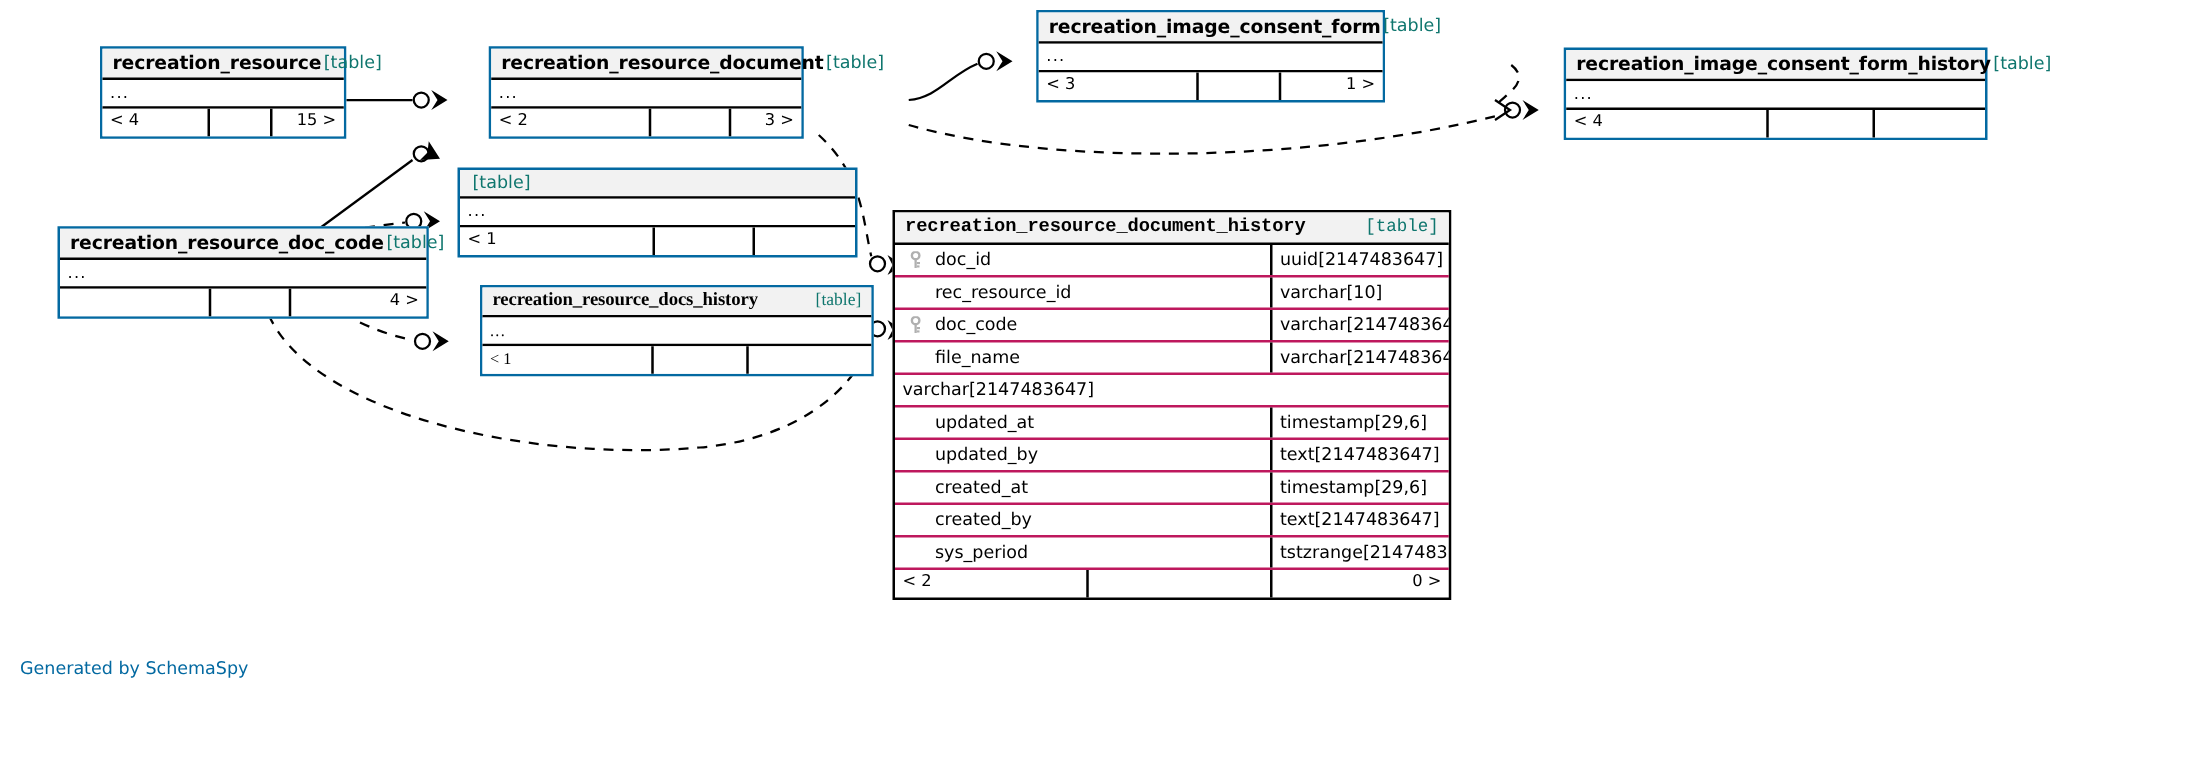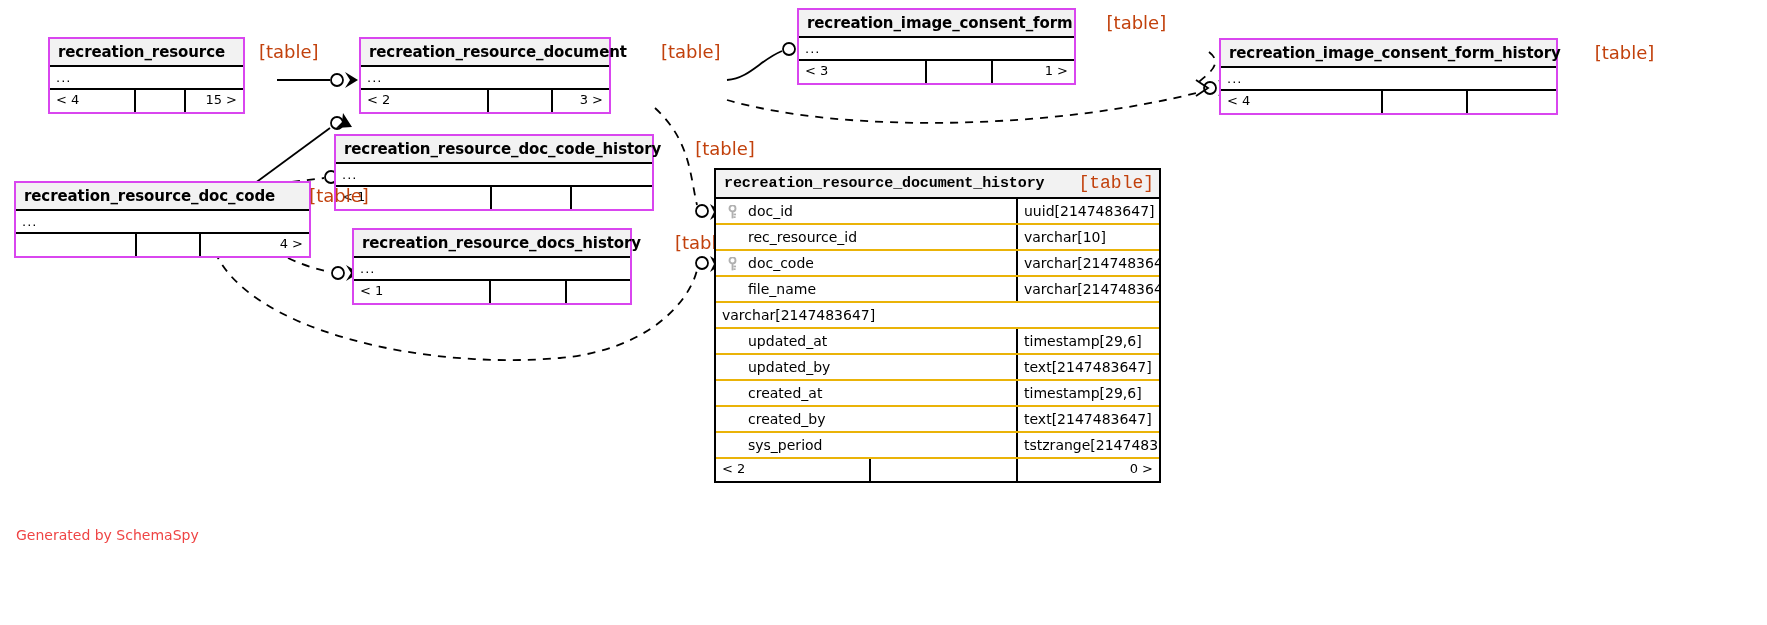--- a/index.html
+++ b/index.html
@@ -21,45 +21,46 @@
   svg#edges {
     position: absolute;
     left: 0;
     top: 0;
     width: 1767px;
     height: 625px;
     pointer-events: none;
   }
   .table-box {
     position: absolute;
-    border: 2px solid #d946ef;
+    border: 2px solid #0369a1;
     background: #ffffff;
     box-sizing: border-box;
     z-index: 5;
+    margin-left: 32px;
   }
   .tbl-title {
     display: flex;
     align-items: center;
     justify-content: space-between;
     background: #f2f2f2;
     border-bottom: 2px solid #000000;
     padding: 2px 8px 3px 8px;
     box-sizing: border-box;
     white-space: nowrap;
   }
   .tbl-title .tname {
     font-weight: bold;
     font-size: 15px;
     letter-spacing: -0.1px;
   }
   .tbl-title .ttag {
-    font-size: 18px;
+    font-size: 14px;
     font-weight: normal;
-    color: #c2410c;
-    padding-left: 34px;
+    color: #0f766e;
+    padding-left: 2px;
   }
   .ellipsis-row {
     font-size: 13px;
     padding: 1px 6px 3px 6px;
     box-sizing: border-box;
     border-bottom: 2px solid #000000;
     background: #ffffff;
     height: 23px;
     line-height: 20px;
     letter-spacing: 1px;
@@ -95,21 +96,21 @@
     z-index: 6;
   }
   .detail-box .tbl-title {
     padding: 3px 8px 4px 8px;
     font-family: Liberation Mono, monospace;
   }
   .col-row {
     display: flex;
     box-sizing: border-box;
     height: 26px;
-    border-bottom: 2px solid #eab308;
+    border-bottom: 2px solid #be185d;
   }
   .col-name {
     flex: 0 0 302px;
     box-sizing: border-box;
     border-right: 2px solid #000000;
     font-size: 14px;
     line-height: 24px;
     padding-left: 8px;
     display: flex;
     align-items: center;
@@ -140,21 +141,21 @@
     height: 22px;
   }
   .detail-foot .foot-cell {
     line-height: 20px;
   }
   .credit {
     position: absolute;
     left: 16px;
     top: 527px;
     font-size: 14px;
-    color: #ef4444;
+    color: #0369a1;
   }
 </style>
 </head>
 <body>
 
 <div id="canvas">
 
   <svg id="edges" viewBox="0 0 1767 625">
 
     <g>
@@ -258,21 +259,20 @@
     <div class="ellipsis-row">...</div>
     <div class="foot-row">
       <div class="foot-cell foot-left" style="flex:0 0 162px;">&lt; 4</div>
       <div class="foot-cell foot-mid" style="flex:0 0 85px;"></div>
       <div class="foot-cell foot-right" style="flex:1 1 auto;"></div>
     </div>
   </div>
 
   <div class="table-box" style="left:334px; top:134px; width:320px;">
     <div class="tbl-title">
-      <span class="tname">recreation_resource_doc_code_history</span>
       <span class="ttag">[table]</span>
     </div>
     <div class="ellipsis-row">...</div>
     <div class="foot-row">
       <div class="foot-cell foot-left" style="flex:0 0 156px;">&lt; 1</div>
       <div class="foot-cell foot-mid" style="flex:0 0 80px;"></div>
       <div class="foot-cell foot-right" style="flex:1 1 auto;"></div>
     </div>
   </div>
 
@@ -282,21 +282,21 @@
       <span class="ttag">[table]</span>
     </div>
     <div class="ellipsis-row">...</div>
     <div class="foot-row">
       <div class="foot-cell foot-left" style="flex:0 0 121px;"></div>
       <div class="foot-cell foot-mid" style="flex:0 0 64px;"></div>
       <div class="foot-cell foot-right" style="flex:1 1 auto;">4 &gt;</div>
     </div>
   </div>
 
-  <div class="table-box" style="left:352px; top:228px; width:280px;">
+  <div class="table-box" style="left:352px; top:228px; width:315px;font-family:Liberation Serif, serif;">
     <div class="tbl-title">
       <span class="tname">recreation_resource_docs_history</span>
       <span class="ttag">[table]</span>
     </div>
     <div class="ellipsis-row">...</div>
     <div class="foot-row">
       <div class="foot-cell foot-left" style="flex:0 0 137px;">&lt; 1</div>
       <div class="foot-cell foot-mid" style="flex:0 0 76px;"></div>
       <div class="foot-cell foot-right" style="flex:1 1 auto;"></div>
     </div>

